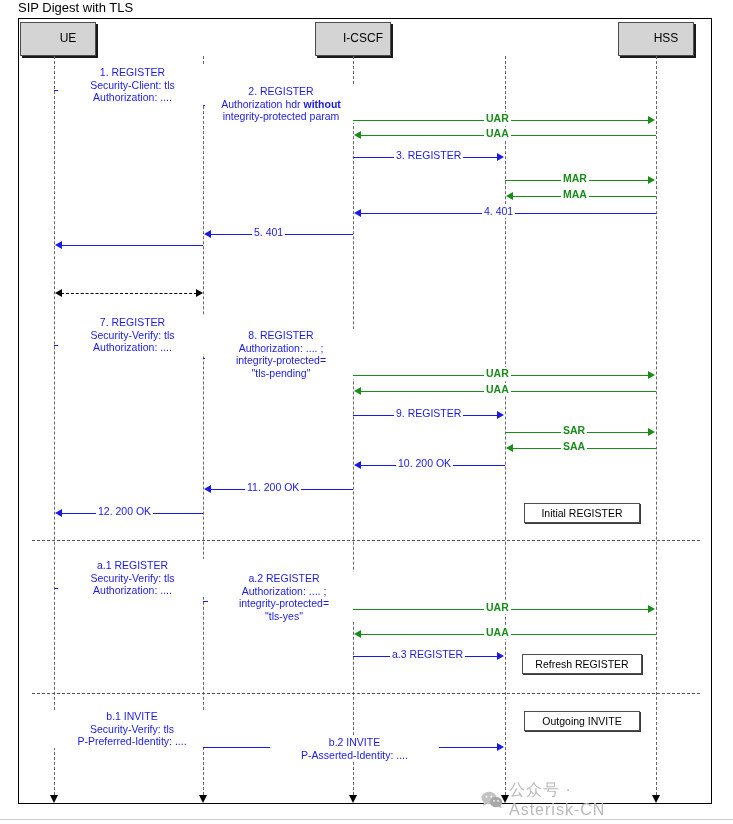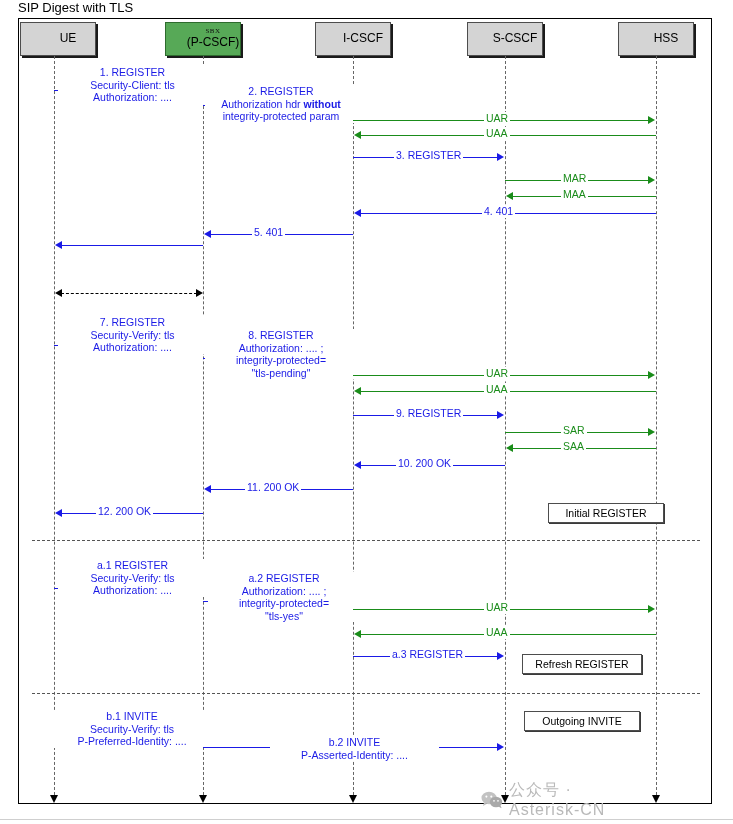--- a/index.html
+++ b/index.html
@@ -110,21 +110,21 @@
     position: absolute;
     font-size: 10.5px;
     line-height: 12.5px;
     text-align: center;
     white-space: nowrap;
     background: #ffffff;
     padding: 0 2px;
     font-family: "Liberation Sans", sans-serif;
   }
   .msg-label.blue { color: #1a1ae6; }
-  .msg-label.green { color: #1a8c1a; }
+  .msg-label.green { color: #1a8c1a; font-weight: bold; }
   .msg-label.black { color: #000000; font-weight: bold; }
   .note-box {
     position: absolute;
     box-sizing: border-box;
     border: 1px solid #4d4d4d;
     background: #ffffff;
     box-shadow: 1px 1px 0 #3a3a3a;
     display: flex;
     align-items: center;
     justify-content: center;
@@ -160,32 +160,25 @@
 <div id="diagram-root">
 
   <div class="page-title">SIP Digest with TLS</div>
 
   <div class="frame-box"></div>
 
   <div class="actor-box" style="left:20px; top:22px; width:76px; height:34px;">
     <span>UE</span>
   </div>
 
-  <div class="actor-box green" style="left:165px; top:22px; width:76px; height:34px;">
-    <span class="actor-sub">SBX</span>
-    <span>(P-CSCF)</span>
-  </div>
 
   <div class="actor-box" style="left:315px; top:22px; width:76px; height:34px;">
     <span>I-CSCF</span>
   </div>
 
-  <div class="actor-box" style="left:467px; top:22px; width:76px; height:34px;">
-    <span>S-CSCF</span>
-  </div>
 
   <div class="actor-box" style="left:618px; top:22px; width:76px; height:34px;">
     <span>HSS</span>
   </div>
 
   <div class="lifeline" style="left:54px;  top:56px; height:744px;"></div>
   <div class="lifeline" style="left:203px; top:56px; height:744px;"></div>
   <div class="lifeline" style="left:353px; top:56px; height:744px;"></div>
   <div class="lifeline" style="left:505px; top:56px; height:744px;"></div>
   <div class="lifeline" style="left:656px; top:56px; height:744px;"></div>
@@ -292,21 +285,21 @@
   <div class="msg-label blue" style="left:396px; top:457px;">10. 200 OK</div>
 
   <div class="msg-line blue" style="left:210px; top:489px; width:143px;"></div>
   <div class="arrow-head left blue" style="left:204px; top:485px;"></div>
   <div class="msg-label blue" style="left:245px; top:481px;">11. 200 OK</div>
 
   <div class="msg-line blue" style="left:61px; top:513px; width:142px;"></div>
   <div class="arrow-head left blue" style="left:55px; top:509px;"></div>
   <div class="msg-label blue" style="left:96px; top:505px;">12. 200 OK</div>
 
-  <div class="note-box" style="left:548px; top:503px; width:116px; height:20px;">
+  <div class="note-box" style="left:524px; top:503px; width:116px; height:20px;">
     <span>Initial REGISTER</span>
   </div>
 
   <div class="msg-line blue" style="left:54px; top:588px; width:142px;"></div>
   <div class="arrow-head right blue" style="left:195px; top:584px;"></div>
   <div class="msg-label blue" style="left:58px; top:559px; width:145px;">
     <div>a.1 REGISTER</div>
     <div>Security-Verify: tls</div>
     <div>Authorization: ....</div>
   </div>

